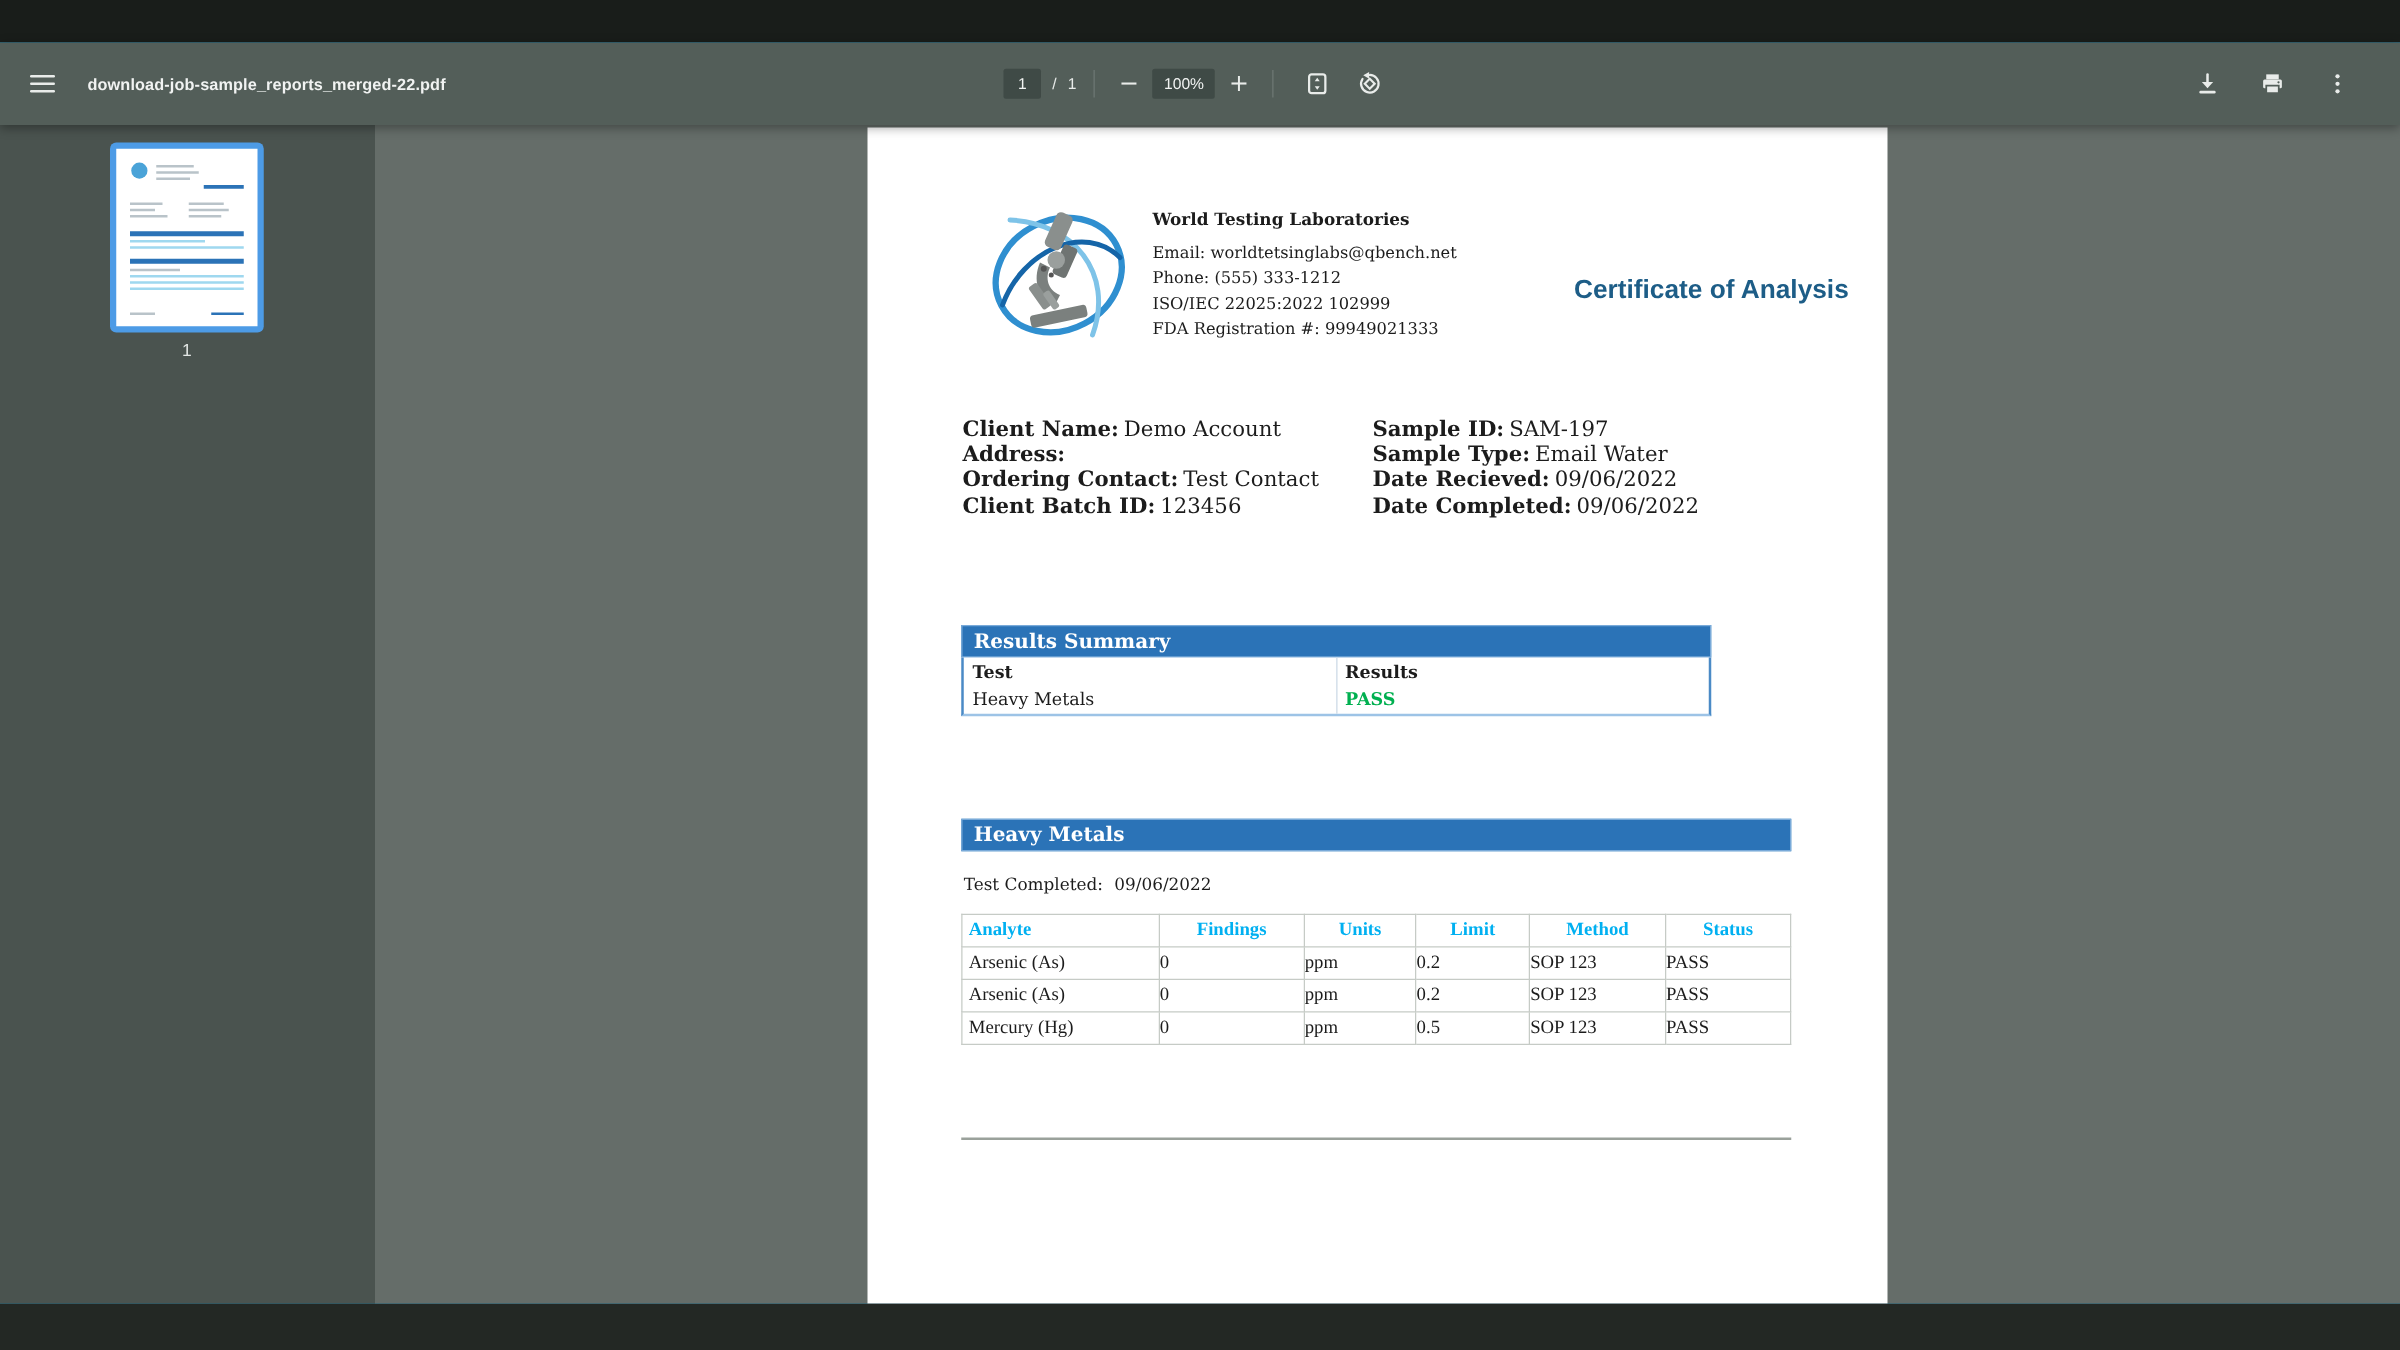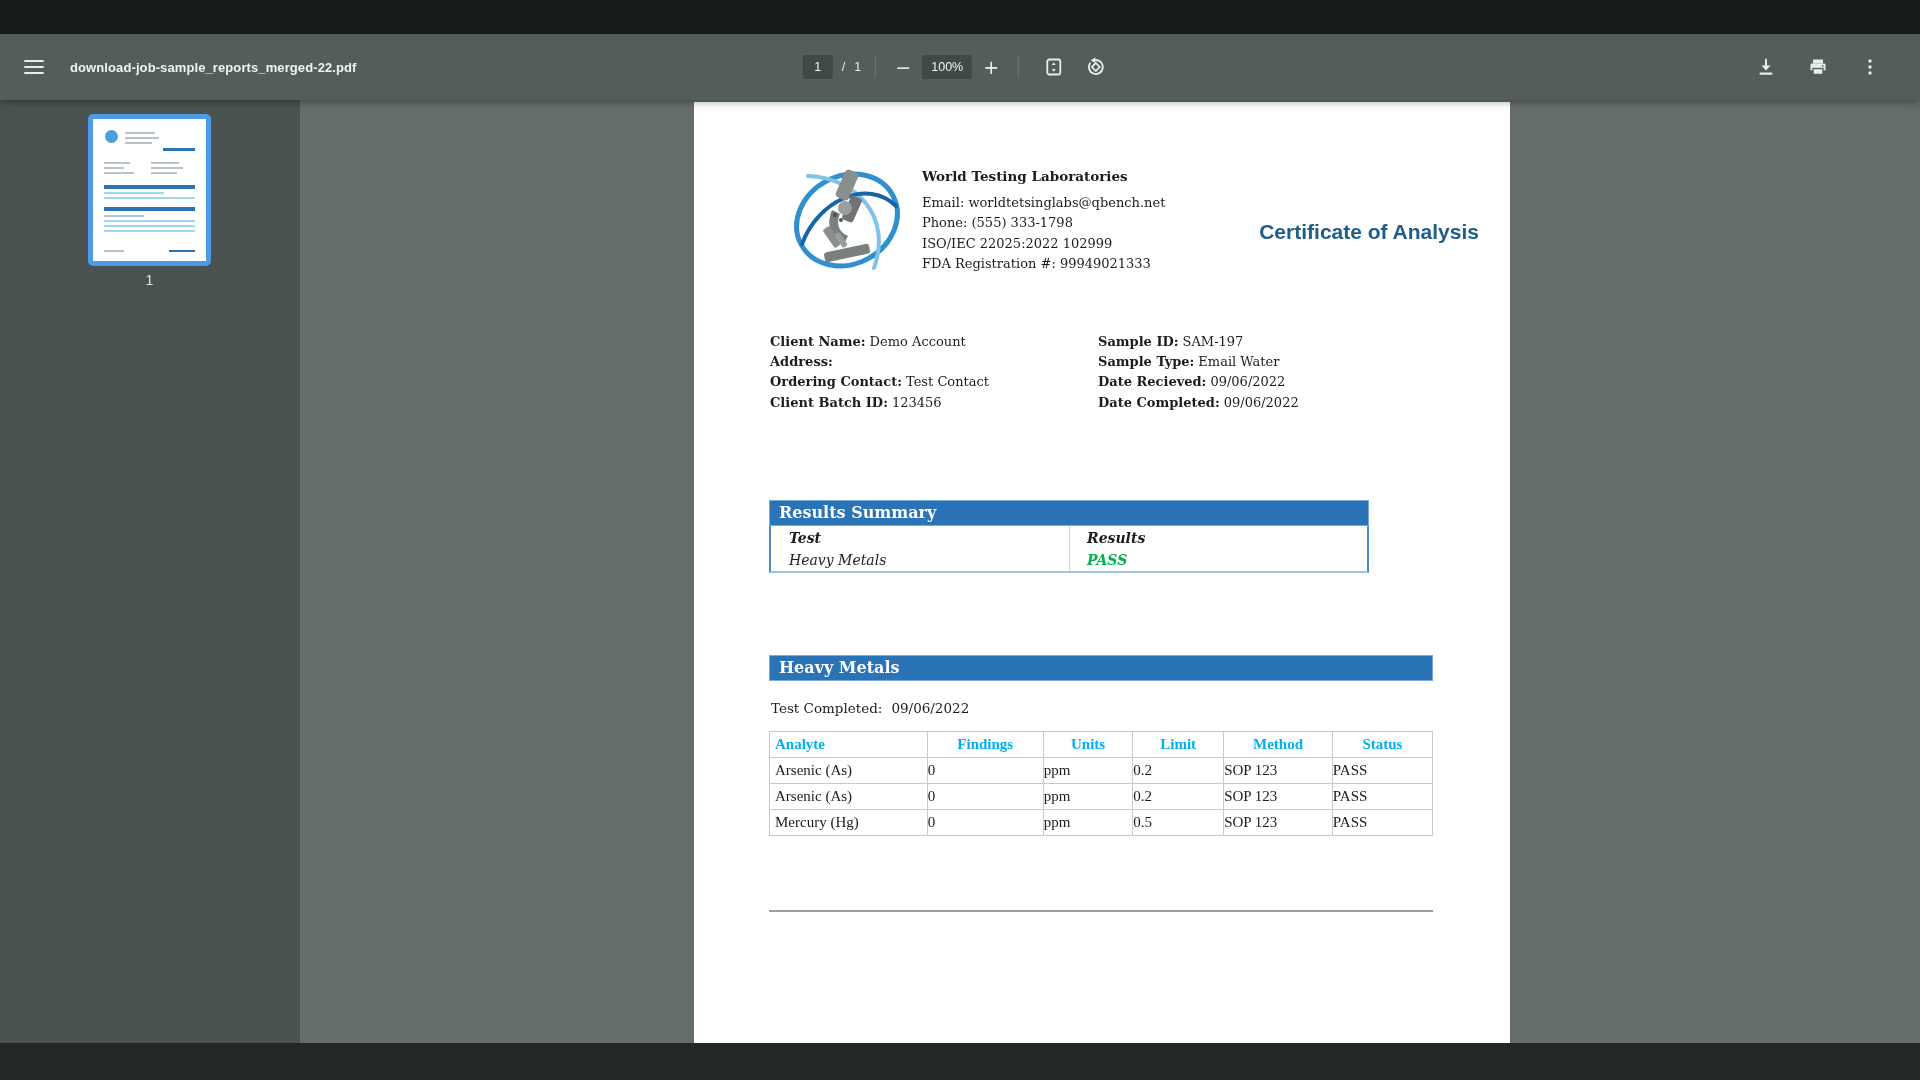--- a/index.html
+++ b/index.html
@@ -54,32 +54,32 @@
 
   .logo { position:absolute; left:94px; top:46px; }
   .company { position:absolute; left:228px; top:64px; }
   .company .c-name { font-size:13.5px; font-weight:700; margin-bottom:6px; }
   .company div { font-size:13px; line-height:20.6px; }
   .doc-title { position:absolute; right:31px; top:118px; font-family:"Liberation Sans",sans-serif;
                font-weight:700; font-size:21px; color:#1d5d87; }
 
   .client-col { position:absolute; top:232px; }
   .client-col.left { left:76px; } .client-col.right { left:404px; }
-  .ci-row { height:20.2px; font-size:13px; }
+  .ci-row { height:20.2px; font-size:17px; }
   .ci-row .lbl { font-weight:700; }
   .ci-row .val { margin-left:4px; }
 
   .section-bar { height:26px; background:#2b73b7; border:1px solid #79aad9; color:#ffffff;
                  font-weight:700; font-size:16px; line-height:24px; padding-left:9px; }
 
   .summary-box { position:absolute; left:75px; top:398px; width:600px; }
   .summary-table { border:2px solid #4a8ac6; border-top:none; border-bottom-color:#9dc3e6; background:#fff; position:relative; }
   .sum-row { display:flex; height:22px; align-items:center; font-size:14px; }
   .sum-row.head { height:23px; font-weight:700; }
-  .sum-cell { width:50%; padding-left:18px;font-style:italic; }
+  .sum-cell { width:50%; padding-left:7px; }
   .sum-divider { position:absolute; left:50%; top:0; bottom:0; width:1px; background:#ccd9e6; }
   .pass-green { color:#00b050; font-weight:700; }
 
   .hm-bar { position:absolute; left:75px; top:553px; width:664px; }
   .test-completed { position:absolute; left:77px; top:598px; font-size:13.5px; }
   .test-completed .lbl { font-weight:400; }
   .test-completed .val { margin-left:9px; }
 
   .analyte-table { position:absolute; left:75px; top:629px; width:664px; border-collapse:collapse;
                    font-family:"Liberation Serif", serif; }
@@ -208,21 +208,21 @@
               <rect x="36" y="100" width="46" height="10" rx="3" transform="rotate(-12 59 105)" fill="#7b807e"></rect>
               <circle cx="47" cy="67" r="2.4" fill="#555"></circle>
               <circle cx="53" cy="72" r="2" fill="#555"></circle>
             </g>
           </svg>
         </div>
 
         <div class="company">
           <div class="c-name">World Testing Laboratories</div>
           <div>Email: worldtetsinglabs@qbench.net</div>
-          <div>Phone: (555) 333-1798</div>
+          <div>Phone: (555) 333-1212</div>
           <div>ISO/IEC 22025:2022 102999</div>
           <div>FDA Registration #: 99949021333</div>
         </div>
 
         <div class="doc-title">Certificate of Analysis</div>
 
         <div class="client-col left">
           <div class="ci-row"><span class="lbl">Client Name:</span><span class="val">Demo Account</span></div>
           <div class="ci-row"><span class="lbl">Address:</span><span class="val"></span></div>
           <div class="ci-row"><span class="lbl">Ordering Contact:</span><span class="val">Test Contact</span></div>

